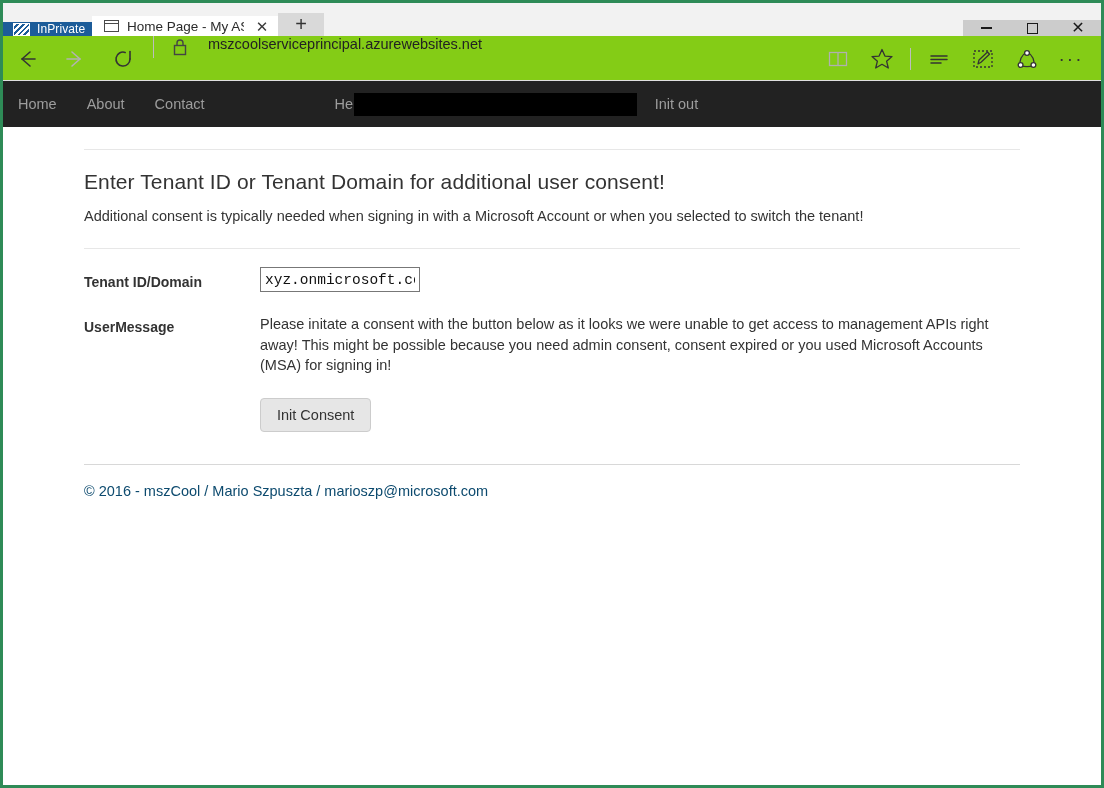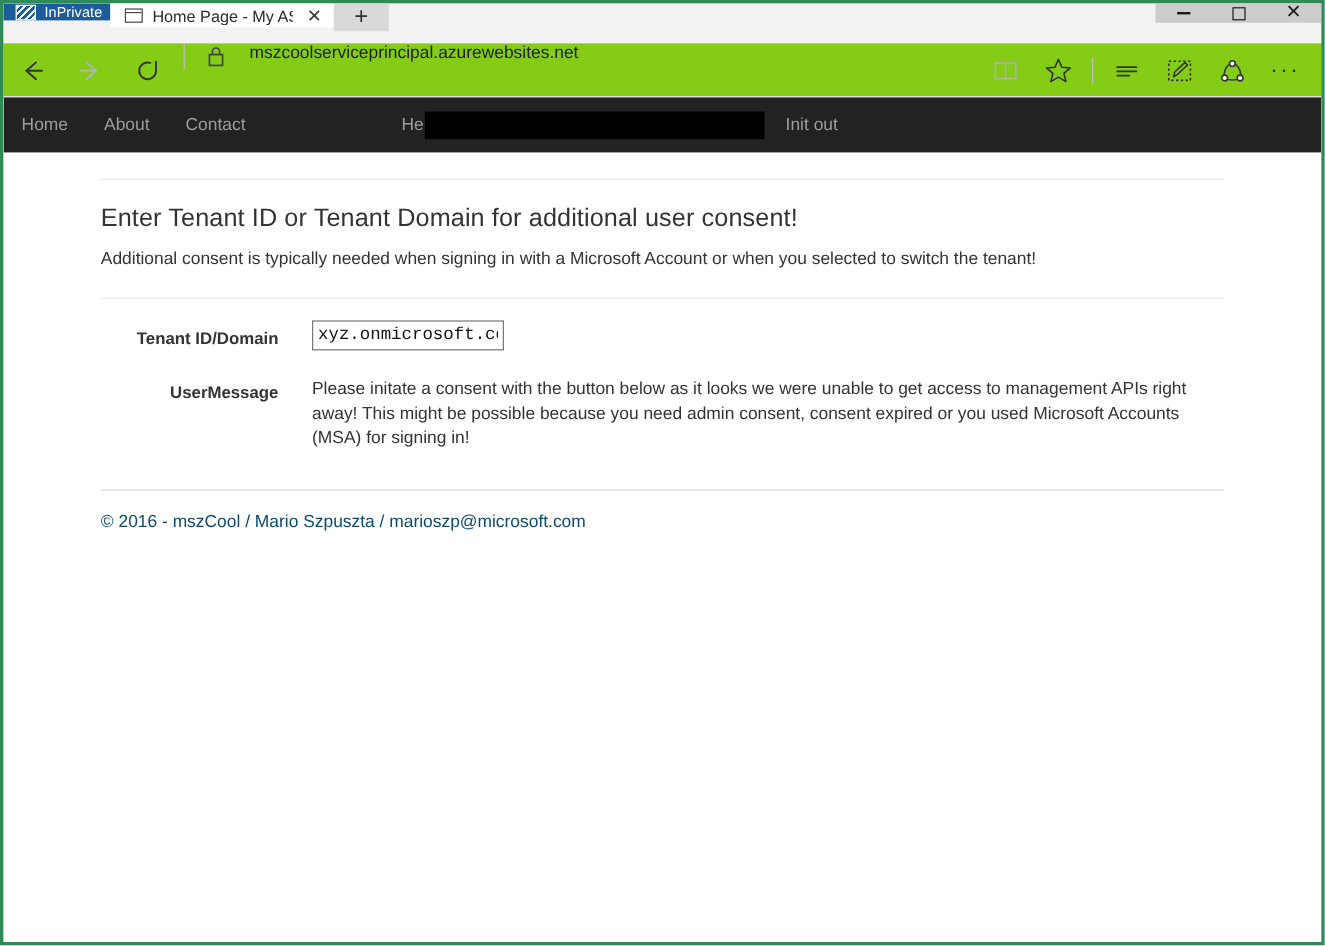--- a/index.html
+++ b/index.html
@@ -20,21 +20,21 @@
     background: #ffffff;
     display: flex;
     flex-direction: column;
   }
 
   
   .tabstrip {
     height: 33px;
     background: #f2f2f2;
     display: flex;
-    align-items: flex-start;
+    align-items: flex-end;
     flex: none;
     position: relative;
   }
   .inprivate-badge {
     background: #1f5campaign;
     background: #1f5c99;
     background: #1b5e9c;
     background: #1c5b96;
     background: #17548f;
     background: #1e5b94;
@@ -240,21 +240,21 @@
     margin: 24px 0 0 0;
   }
 
   .form-row {
     display: flex;
     align-items: flex-start;
     margin-top: 18px;
   }
   .form-label {
     width: 148px;
-    text-align: right;
+    text-align: left;
     font-size: 14px;
     font-weight: bold;
     color: #333333;
     padding-top: 7px;
     flex: none;
   }
   .form-field { padding-left: 28px; flex: 1; }
   .text-input {
     width: 160px;
     height: 25px;
@@ -450,19 +450,25 @@
         </div>
       </div>
 
       <div class="form-row usermessage-row">
         <div class="form-label">UserMessage</div>
         <div class="form-field">
           <p class="usermessage-text">Please initate a consent with the button below as it looks we were unable to get access to management APIs right away! This might be possible because you need admin consent, consent expired or you used Microsoft Accounts (MSA) for signing in!</p>
         </div>
       </div>
 
+      <div class="form-row button-row">
+        <div class="form-label"></div>
+        <div class="form-field">
+          <button class="btn-default" type="button">Init Consent</button>
+        </div>
+      </div>
 
       <hr class="hr-footer">
 
       <p class="footer-text">© 2016 - mszCool / Mario Szpuszta / marioszp@microsoft.com</p>
     </div>
   </div>
 </div>
 
 </body></html>

